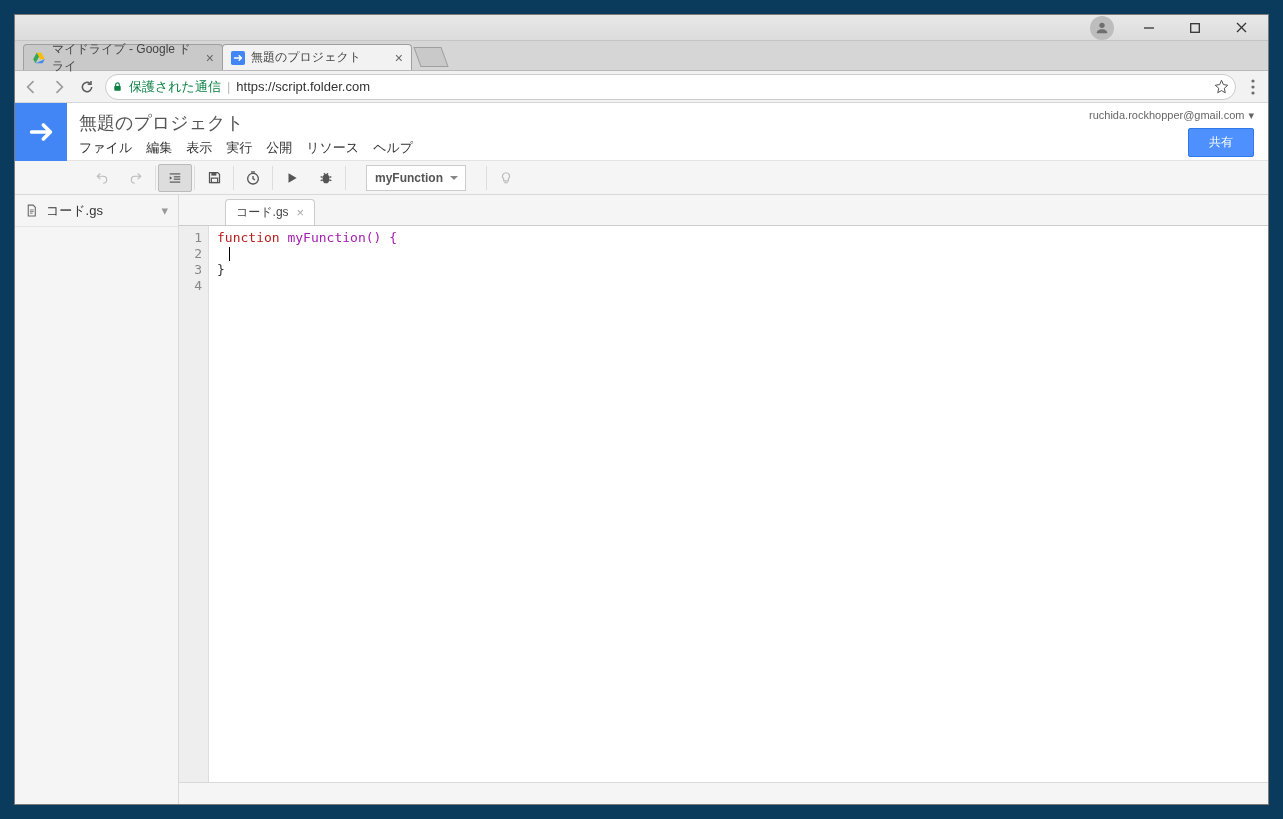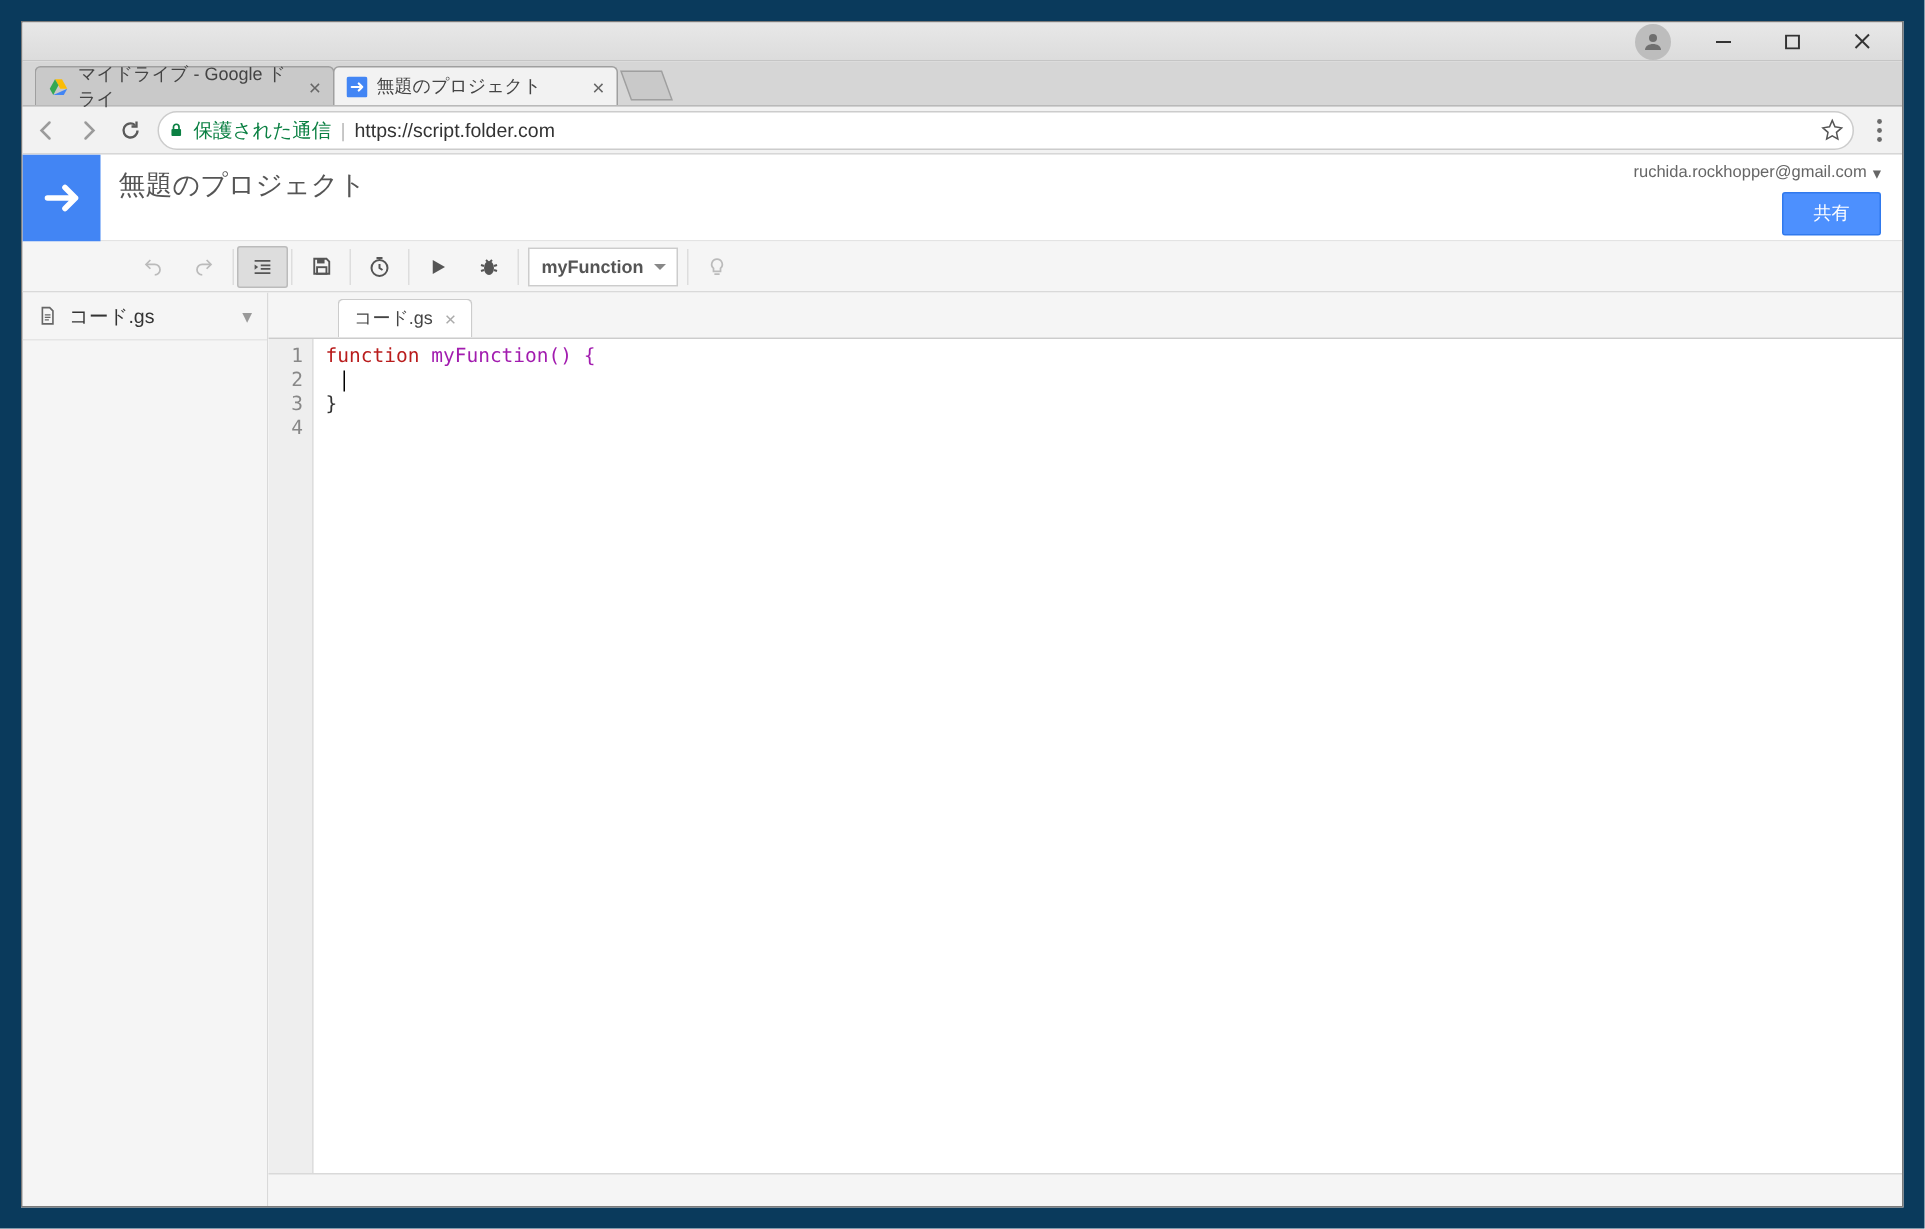--- a/index.html
+++ b/index.html
@@ -214,21 +214,21 @@
 .func-select {
   height:26px;
   border:1px solid #ccc;
   background:#fff;
   padding: 0 22px 0 8px;
   font-size:12px;
   color:#555;
   font-weight:bold;
   display:flex;align-items:center;
   position:relative;
-  margin: 0 4px;
+  margin: 0 18px;
 }
 .func-select::after {
   content:"";
   position:absolute;
   right:7px;
   top:50%;
   border:4px solid transparent;
   border-top-color:#888;
   transform:translateY(-2px);
 }
@@ -423,20 +423,29 @@
 
   <div class="app">
     <div class="app-header">
       <div class="app-logo">
         <svg width="28" height="28" viewBox="0 0 24 24">
             <path d="M4 12 L20 12 M14 6 L20 12 L14 18" stroke="#fff" stroke-width="3.2" fill="none" stroke-linecap="round" stroke-linejoin="round"></path>
           </svg>
       </div>
       <div class="header-main">
         <div class="project-title">無題のプロジェクト</div>
+        <div class="menus">
+          <span class="menuitem">ファイル</span>
+          <span class="menuitem">編集</span>
+          <span class="menuitem">表示</span>
+          <span class="menuitem">実行</span>
+          <span class="menuitem">公開</span>
+          <span class="menuitem">リソース</span>
+          <span class="menuitem">ヘルプ</span>
+        </div>
       </div>
       <div class="header-right">
         <div class="user-email">
           <span>ruchida.rockhopper@gmail.com</span>
           <span>▾</span>
         </div>
         <div class="share-btn">共有</div>
       </div>
     </div>
 

